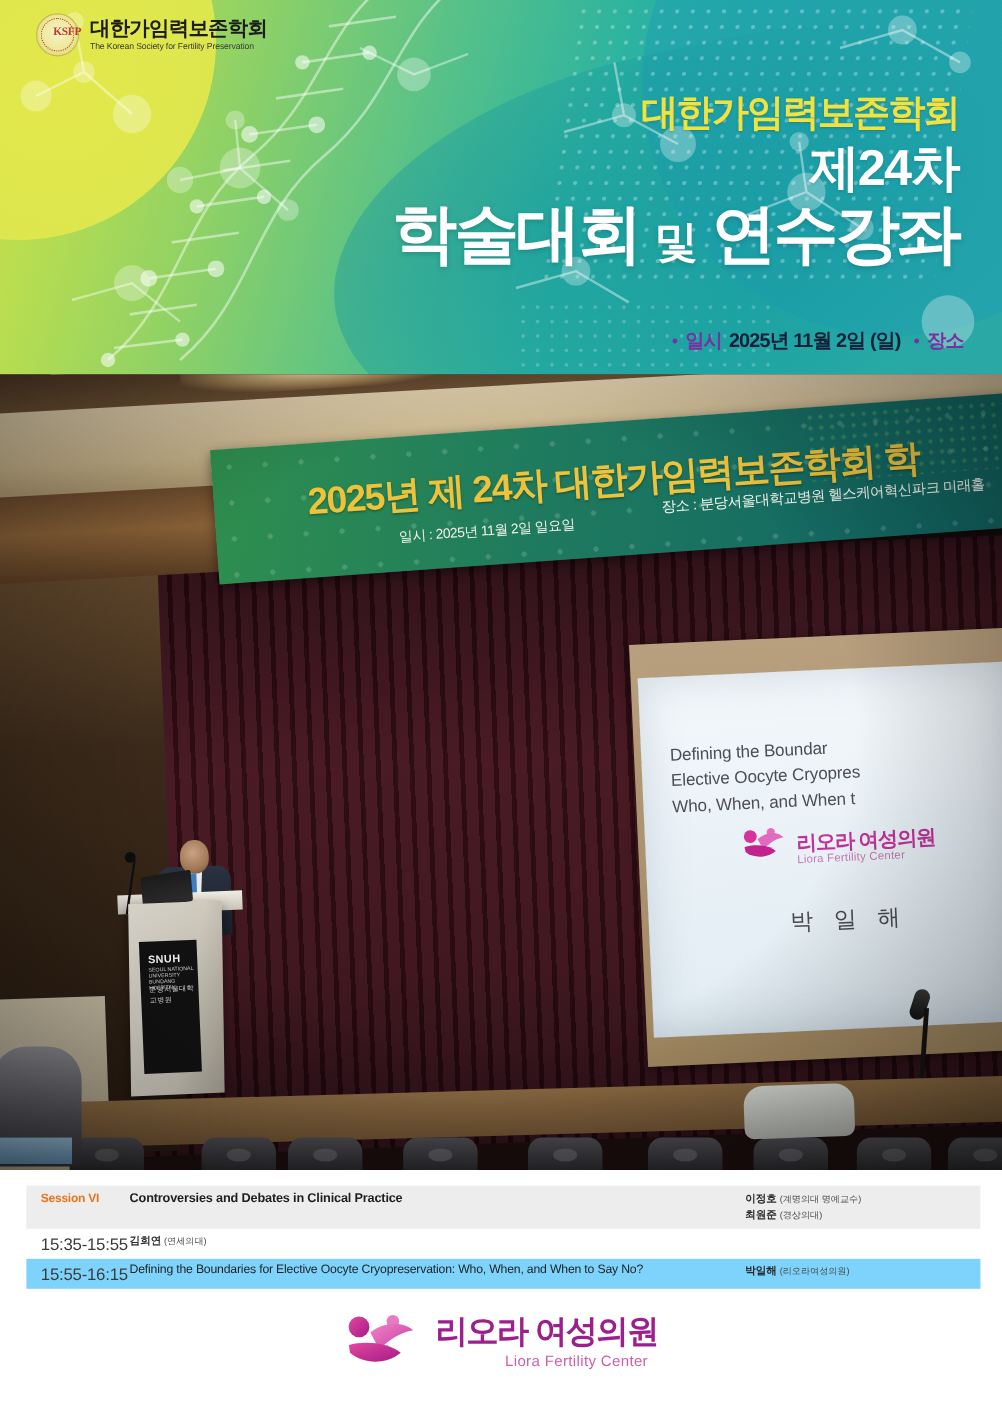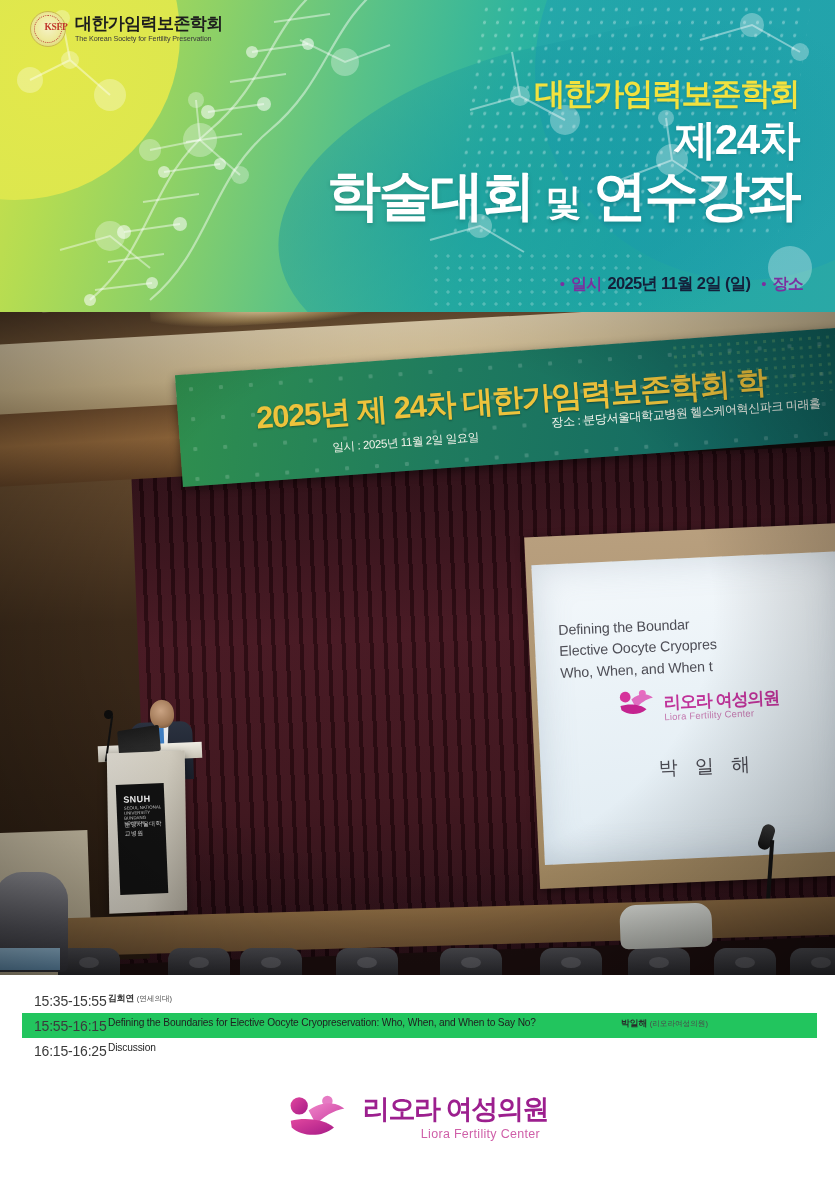--- a/index.html
+++ b/index.html
@@ -299,21 +299,21 @@
   .ph-vignette {
     position:absolute; inset:0;
     background: radial-gradient(ellipse at 50% 45%, rgba(0,0,0,0) 50%, rgba(0,0,0,.40) 100%);
     pointer-events:none;
   }
 
   
   .program { position:absolute; left:0; top:988px; width:835px; }
   .prow { display:flex; align-items:flex-start; width:795px; margin-left:22px; padding:4px 0; }
   .prow.session { background:#ededed; padding:5px 0 5px 0; }
-  .prow.alt { background:#22c55e; }
+  .prow.alt { background:#7dd3fc; }
   .pc-time {
     width:86px; flex:none; padding-left:12px;
     font-size:14px; color:#3b3b3b; letter-spacing:-.2px; padding-top:1px;
   }
   .pc-time.sess { color:#e8751a; font-weight:bold; font-size:10px; }
   .pc-title {
     flex:1; font-size:10.2px; color:#1f1f1f; letter-spacing:-.15px; padding-right:8px;
   }
   .pc-title.bold { font-weight:bold; font-size:10.6px; }
   .pc-who { width:196px; flex:none; font-size:8.4px; color:#2a2a2a; line-height:1.45; }
@@ -502,20 +502,34 @@
     </div>
     <div class="ph-bag"></div>
     <div class="ph-audience"></div>
     <div class="ph-monitor"></div>
 
     <div class="ph-vignette"></div>
   </div>
 
   <div class="program">
 
+    <div class="prow session">
+      <div class="pc-time sess">Session VI</div>
+      <div class="pc-title bold">Controversies and Debates in Clinical Practice</div>
+      <div class="pc-who">
+        <div>
+          <b>이정호</b>
+          <span class="aff">(계명의대 명예교수)</span>
+        </div>
+        <div>
+          <b>최원준</b>
+          <span class="aff">(경상의대)</span>
+        </div>
+      </div>
+    </div>
 
     <div class="prow">
       <div class="pc-time">15:35-15:55</div>
       <div class="pc-who">
         <div>
           <b>김희연</b>
           <span class="aff">(연세의대)</span>
         </div>
       </div>
     </div>
@@ -524,25 +538,20 @@
       <div class="pc-time">15:55-16:15</div>
       <div class="pc-title">Defining the Boundaries for Elective Oocyte Cryopreservation: Who, When, and When to Say No?</div>
       <div class="pc-who">
         <div>
           <b>박일해</b>
           <span class="aff">(리오라여성의원)</span>
         </div>
       </div>
     </div>
 
-    <div class="prow">
-      <div class="pc-time">16:15-16:25</div>
-      <div class="pc-title">Discussion</div>
-      <div class="pc-who"></div>
-    </div>
 
   </div>
 
   <div class="footer">
     <div class="f-mark">
       <svg viewBox="0 0 66 52" width="62" height="50">
         <defs>
           <linearGradient id="lg1" x1="0" y1="0" x2="1" y2="1">
             <stop offset="0%" stop-color="#e2479f"></stop>
               <stop offset="100%" stop-color="#a61b87"></stop>

